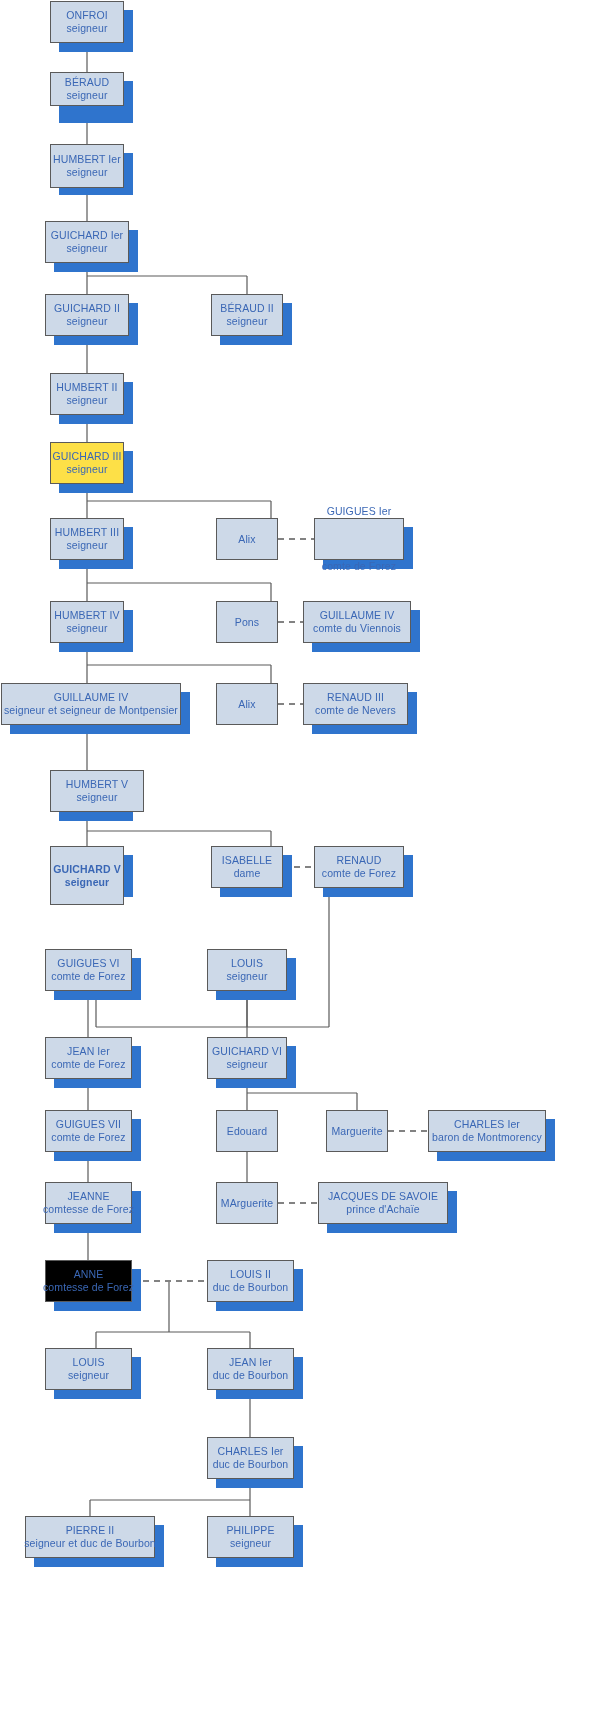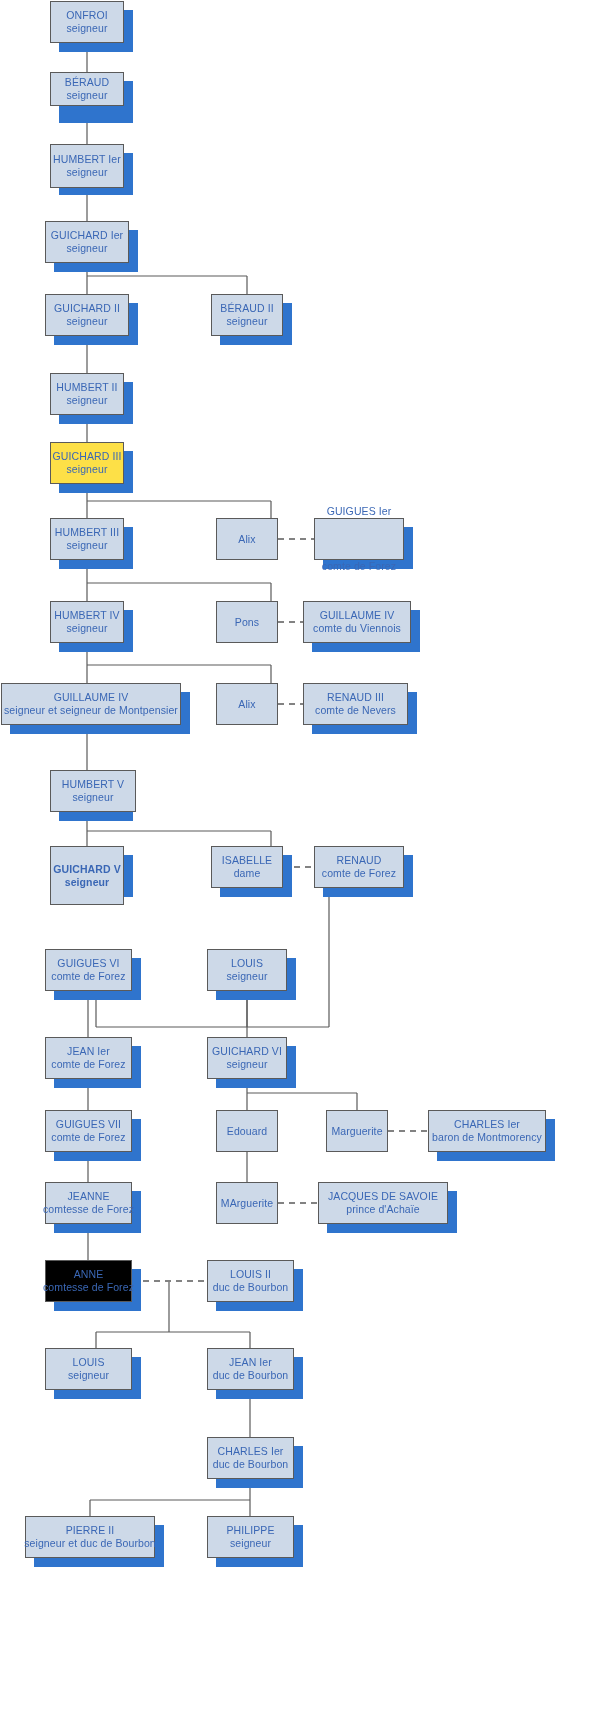--- a/index.html
+++ b/index.html
@@ -191,21 +191,21 @@
         <span class="l1">GUILLAUME IV</span>
         <span class="l2">seigneur et seigneur de Montpensier</span>
       </div>
       <div class="node" style="left: 216px; top: 683px; width: 62px; height: 42px; background: rgb(205, 217, 232); border-color: rgb(90, 90, 90); color: rgb(58, 103, 181);">
         <span class="l1">Alix</span>
       </div>
       <div class="node" style="left: 303px; top: 683px; width: 105px; height: 42px; background: rgb(205, 217, 232); border-color: rgb(90, 90, 90); color: rgb(58, 103, 181);">
         <span class="l1">RENAUD III</span>
         <span class="l2">comte de Nevers</span>
       </div>
-      <div class="node" style="left: 50px; top: 770px; width: 86px; height: 42px; background: rgb(205, 217, 232); border-color: rgb(90, 90, 90); color: rgb(58, 103, 181);">
+      <div class="node" style="left: 50px; top: 770px; width: 94px; height: 42px; background: rgb(205, 217, 232); border-color: rgb(90, 90, 90); color: rgb(58, 103, 181);">
         <span class="l1">HUMBERT V</span>
         <span class="l2">seigneur</span>
       </div>
       <div class="node" style="left: 50px; top: 846px; width: 74px; height: 59px; background: rgb(205, 217, 232); border-color: rgb(90, 90, 90); color: rgb(58, 103, 181); font-weight: bold;">
         <span class="l1">GUICHARD V</span>
         <span class="l2">seigneur</span>
       </div>
       <div class="node" style="left: 211px; top: 846px; width: 72px; height: 42px; background: rgb(205, 217, 232); border-color: rgb(90, 90, 90); color: rgb(58, 103, 181);">
         <span class="l1">ISABELLE</span>
         <span class="l2">dame</span>

